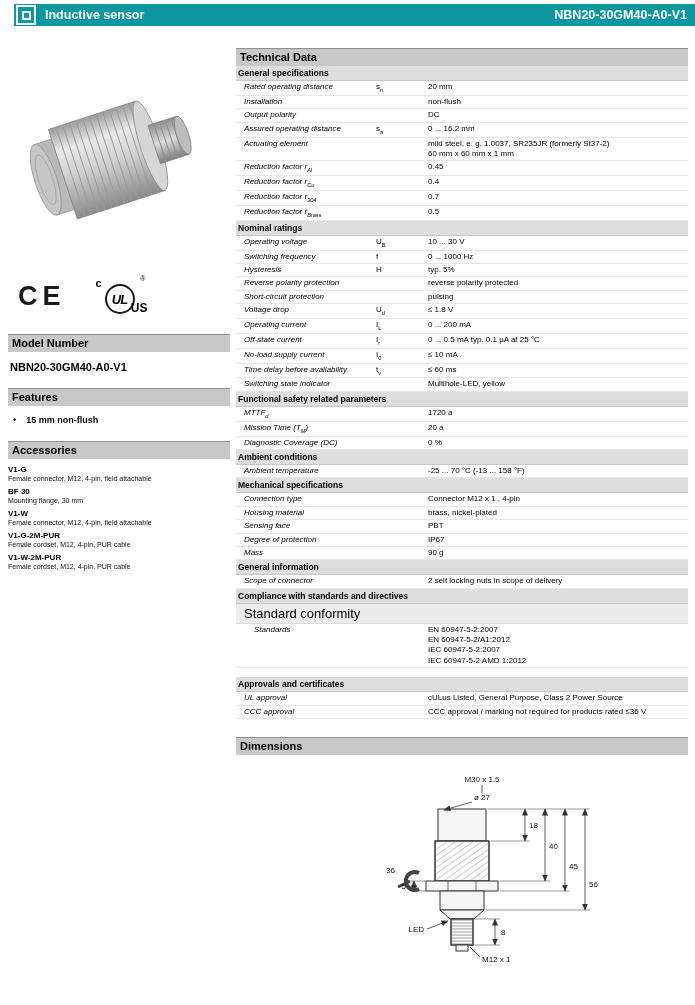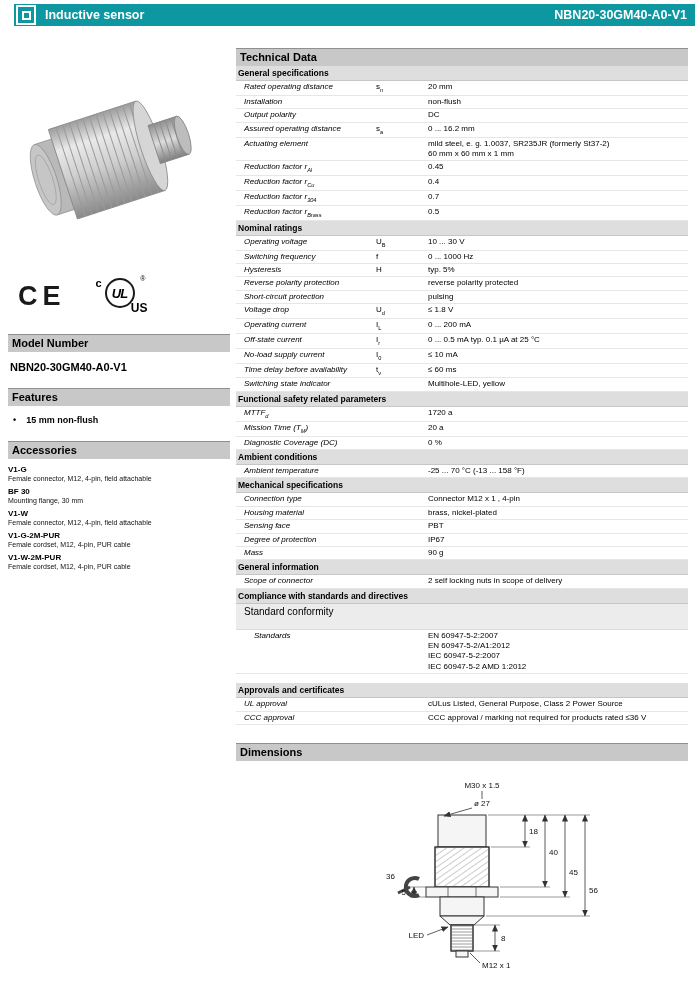--- a/index.html
+++ b/index.html
@@ -32,21 +32,21 @@
   }
   
   .product-fig { height:212px; display:flex; align-items:center; justify-content:center; }
   .marks { display:flex; align-items:center; gap:30px; margin:12px 0 16px 10px; height:44px; }
   .ce { font-size:27px; font-weight:bold; letter-spacing:5px; color:#1a1a1a; }
   .ul-mark { position:relative; width:52px; height:42px; }
   .ul-c  { position:absolute; left:0; top:2px; font-size:11px; font-weight:bold; }
   .ul-us { position:absolute; right:0; bottom:2px; font-size:12px; font-weight:bold; }
   .ul-r  { position:absolute; right:2px; top:0; font-size:7px; }
   .ul-circle {
-    position:absolute; left:9px; top:3px; width:30px; height:30px;
+    position:absolute; left:9px; top:9px; width:30px; height:30px;
     border:2.5px solid #1a1a1a; border-radius:50%;
     display:flex; align-items:center; justify-content:center;text-align:center;
   }
   .ul-text { font-size:13px; font-weight:bold; font-style:italic; letter-spacing:-1px; }
   .model-value { font-size:11px; font-weight:bold; margin:9px 2px 15px; }
   .features { list-style:none; margin:9px 0 16px; padding:0 0 0 5px; }
   .features li { font-size:9px; font-weight:bold; }
   .features li::before { content:"•"; margin-right:10px; }
   .acc-list { margin-top:6px; }
   .acc-name { font-size:8px; font-weight:bold; margin-top:5px; }
@@ -59,22 +59,22 @@
     border-bottom:1px solid #e6e6e6;
   }
   .trow .tl { padding-left:8px;font-style:italic; }
   .trow.ind2 .tl { padding-left:18px; }
   .tl sub,.ts sub { font-size:70%; }
   .tsec {
     background:#dedede; font-weight:bold; font-size:8.5px;
     padding:2px 2px; border-bottom:1px solid #c6c6c6;
   }
   .tsub {
-    background:#ececec; font-size:10px;
-    padding:2px 2px 12px 8px; border-bottom:1px solid #dcdcdc;
+    background:#ececec; font-size:13px;
+    padding:2px 2px 2px 8px; border-bottom:1px solid #dcdcdc;
   }
   .tgap { height:9px; }
   
   .dims-fig { margin:14px 0 12px 96px; }
   svg text { font-family:"Liberation Sans","DejaVu Sans",sans-serif; font-size:8px; fill:#111; }
 </style>
 </head>
 <body>
 
 <div class="page">

